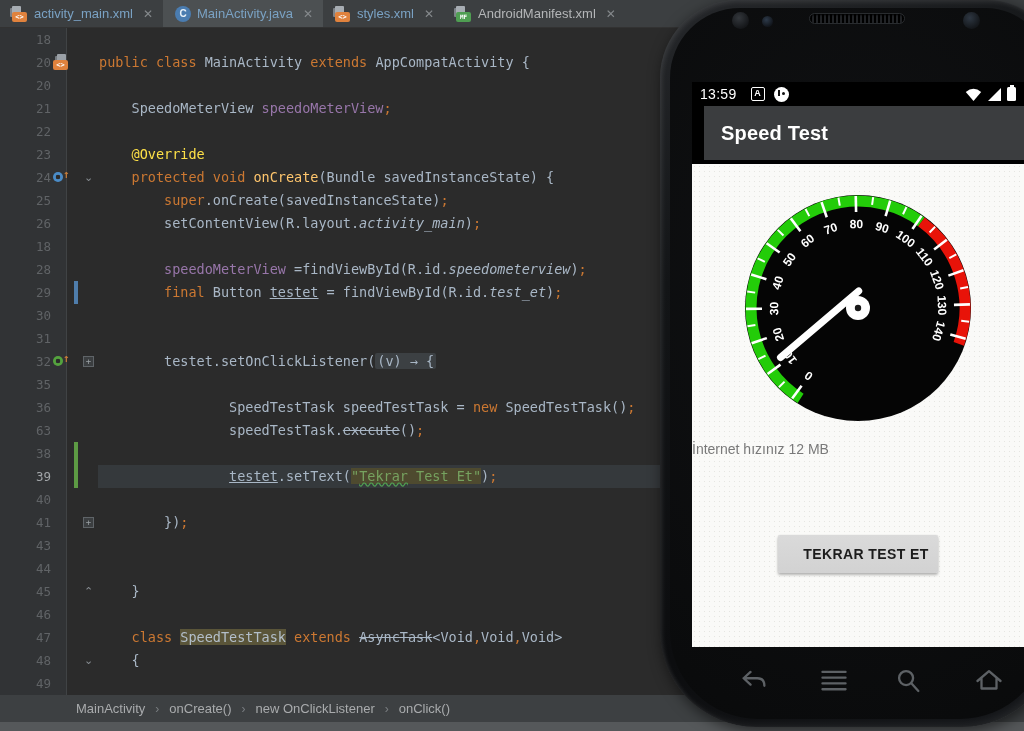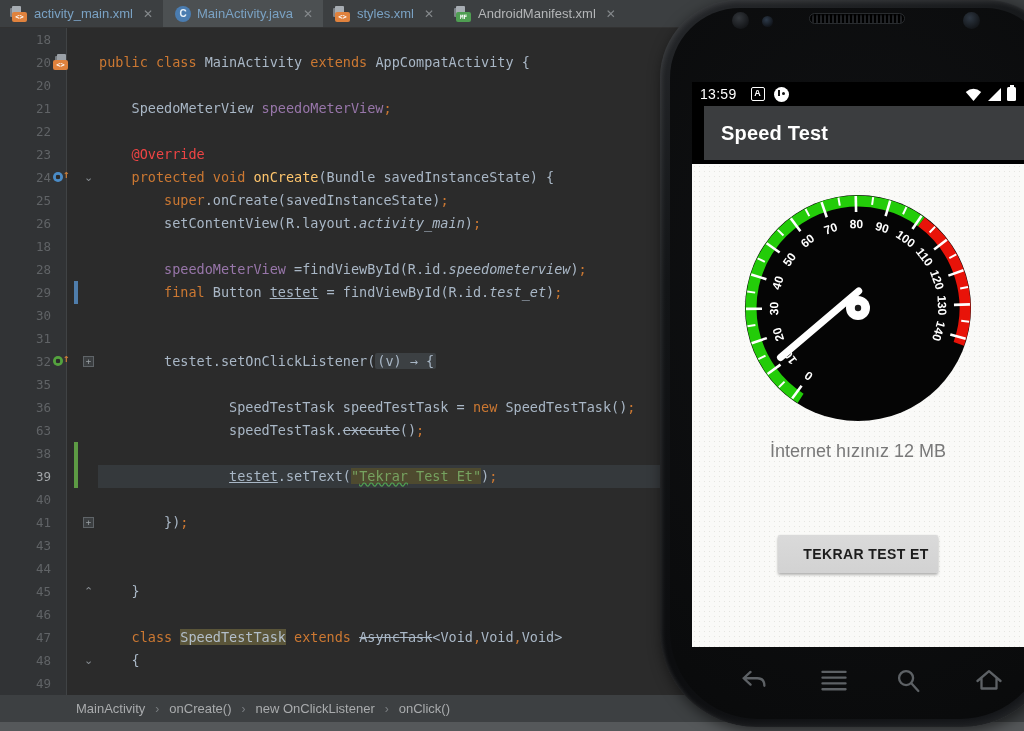--- a/index.html
+++ b/index.html
@@ -47,21 +47,21 @@
   .ovrarrow { position:absolute; left:10px; top:-2px; color:#c77d3a; font:bold 11px/16px "DejaVu Sans Mono",monospace; }
   .lpage { position:absolute; top:0; left:4px; width:9px; height:8px; background:#9aa0a6; border-radius:1px; box-shadow:-2px 2px 0 #767b80; }
   .lbox  { position:absolute; bottom:0; left:0; width:15px; height:10px; border-radius:2px;
            background:#e0823d; font:bold 7px/10px "DejaVu Sans Mono",monospace; color:#fff; text-align:center; }
   .fmark { position:absolute; left:51px; top:0; width:13px; height:23px; color:#888e93;
            font:11px/23px "DejaVu Sans", sans-serif; text-align:center; }
   .fplus { position:absolute; left:52px; top:6px; width:11px; height:11px; border:1px solid #5f6468;
            background:#3b3e40; color:#9aa0a4; font:9px/9px "DejaVu Sans Mono",monospace; text-align:center; }
   .codeline { position:absolute; left:68px; top:0; }
   .tk.kw  { color:#cc7832; }
-  .tk.ann { color:#ef4444; }
+  .tk.ann { color:#fde047; }
   .tk.txt { color:#a9b7c6; }
   .tk.mth { color:#ffc66d; }
   .tk.fld { color:#9876aa; }
   .tk.ital{ color:#a9b7c6; font-style:italic; }
   .tk.u   { color:#a9b7c6; text-decoration:underline; }
   .tk.dep { color:#a9b7c6; text-decoration:line-through; }
   .tk.strhl { color:#76a25f; background:#4e4a2f; }
   .tk.wavy  { text-decoration:underline wavy #4f9e52; }
   .tk.hlid  { color:#b3bfca; background:#5a5539; }
   .tk.fold  { color:#a9b7c6; background:#3c4043; border-radius:2px; padding:0 2px; }
@@ -105,22 +105,22 @@
   .batt { width:9px; height:14px; background:#fff; border-radius:1.5px; position:relative; }
   .batt::before { content:""; position:absolute; left:2.5px; top:-2px; width:4px; height:2px; background:#fff; }
 
   .abar { position:absolute; left:0; top:24px; width:332px; height:54px; background:#3b3d3f;
           display:flex; align-items:center; box-shadow:0 2px 4px rgba(0,0,0,.28);margin-left:12px; }
   .abar .title { color:#fff; font-size:20px; font-weight:bold; padding-left:17px; letter-spacing:.2px; }
 
   .appbody { position:absolute; left:0; top:82px; width:332px; height:483px; background:#fafaf8;
              background-image:radial-gradient(#e6e6e2 .8px, rgba(0,0,0,0) .9px); background-size:5px 5px; }
   .gauge { position:absolute; left:45px; top:17px; }
-  .speedtext { position:absolute; left:0; top:277px; width:332px; text-align:center;
-               color:#797979; font-size:18px; }
+  .speedtext { position:absolute; left:0; top:277px; width:332px; text-align:left;
+               color:#797979; font-size:14px; }
   .tekrarbtn { position:absolute; left:86px; top:371px; width:160px; height:38px;
                background:linear-gradient(#dadada,#d2d2d2); border:none; border-radius:2px;
                color:#1d1d1d; font:bold 14px "Liberation Sans",sans-serif; letter-spacing:.4px;
                box-shadow:0 2px 3px rgba(0,0,0,.28), 0 0 1px rgba(0,0,0,.2);padding-left:16px; }
 
   .navrow { position:absolute; left:32px; top:664px; width:332px; height:40px; }
   .navbtn { position:absolute; top:4px; width:30px; height:30px; }
   .navbtn svg { stroke:#5d6165; stroke-width:2; fill:none; stroke-linecap:round; stroke-linejoin:round; }
   .nb-back{ left:47px; } .nb-menu{ left:127px; } .nb-search{ left:203px; } .nb-home{ left:282px; }
 </style>

